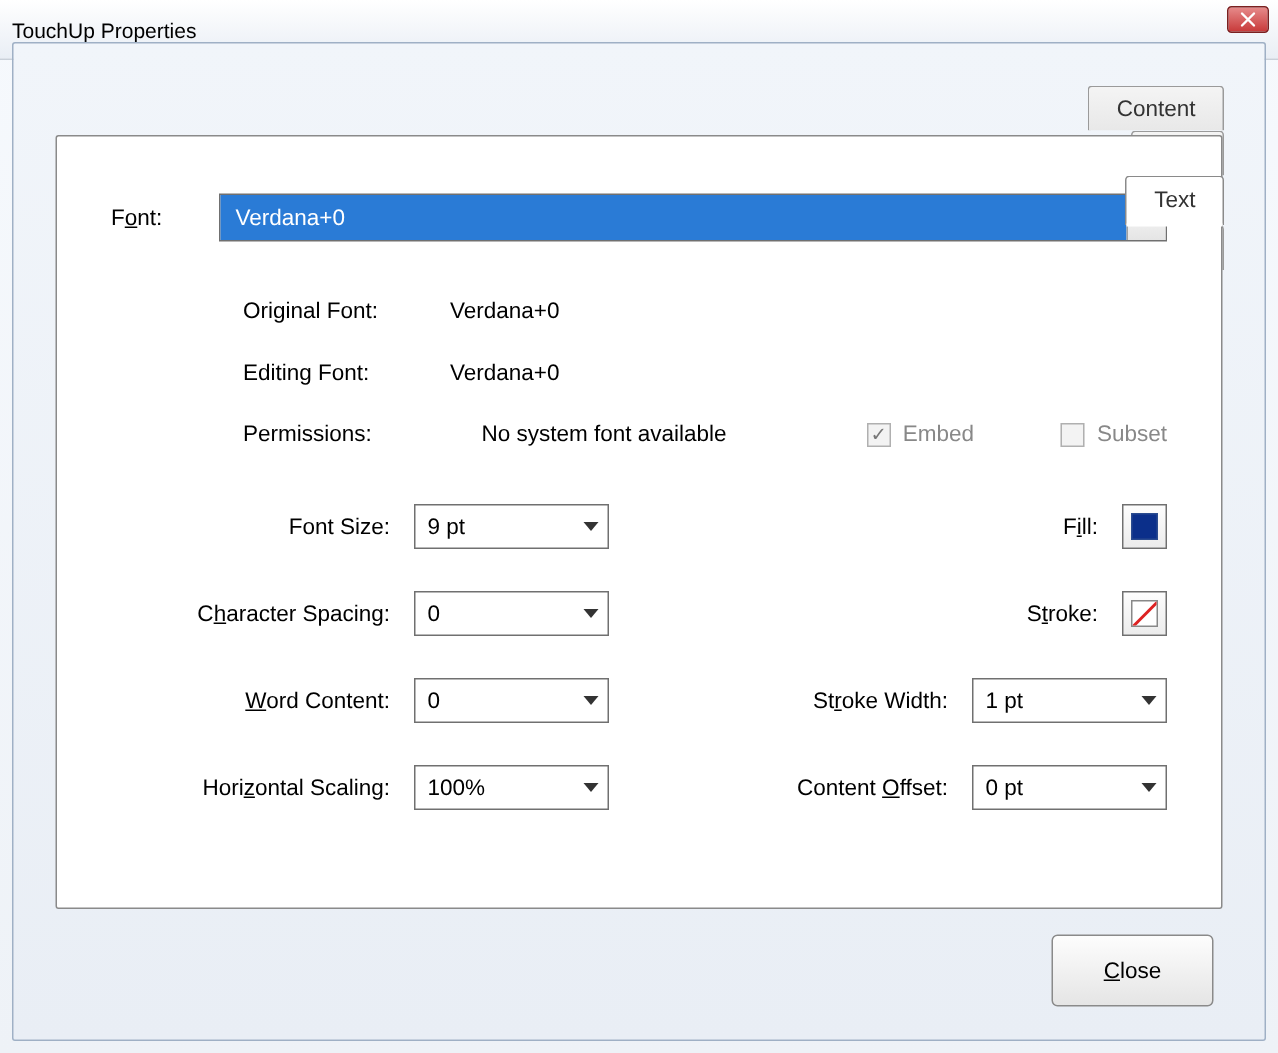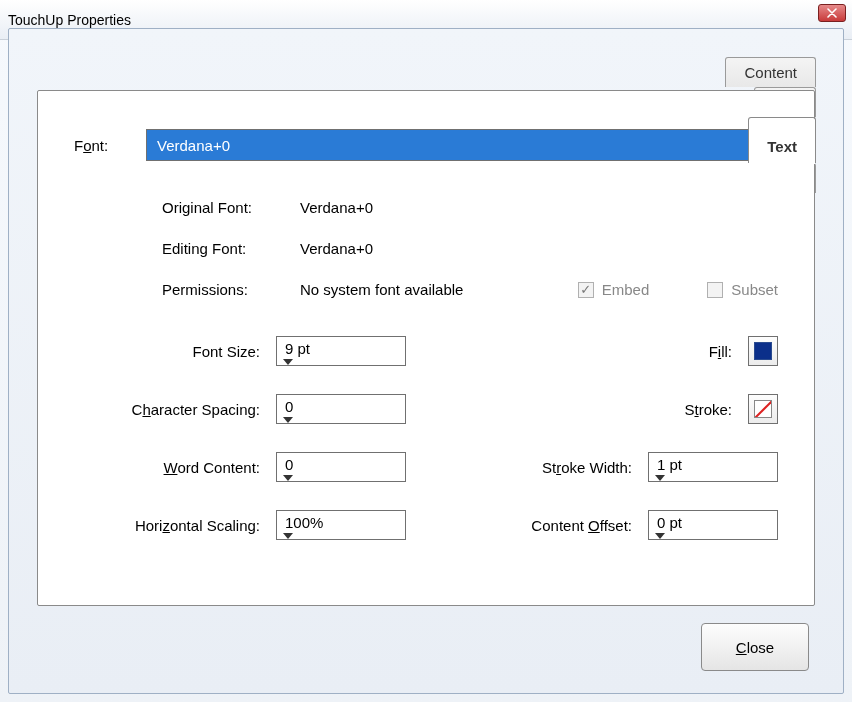--- a/index.html
+++ b/index.html
@@ -73,25 +73,24 @@
     font-size: 15px;
     color: #333;
     border-top-left-radius: 3px;
     border-top-right-radius: 3px;
     margin-right: -1px;
     cursor: pointer;
   }
   .tab.active {
     background: #ffffff;
     border-color: #8a8a8a;
-    padding-top: 20px;
+    padding-top: 7px;
     padding-bottom: 8px;
     position: relative;
     z-index: 2;
-    font-weight: bold;
   }
   .tab.active::after {
     content: "";
     position: absolute;
     left: 0; right: 0; bottom: -1px;
     height: 2px;
     background: #ffffff;
   }
 
   .panel {
@@ -160,20 +159,21 @@
     margin-bottom: 24px;
     font-size: 15px;
   }
   .info-row .ilabel { width: 138px; }
   .info-row .ivalue { color: #000; }
 
   .perm-row {
     display: flex;
     align-items: center;
     font-size: 15px;
+    gap: 21px;
   }
   .perm-row .ilabel { width: 138px; }
   .perm-row .ivalue { flex: 0 0 auto; }
   .checkgroup {
     display: flex;
     align-items: center;
     gap: 58px;
     margin-left: auto;
     color: #888;
   }
@@ -215,21 +215,20 @@
     white-space: nowrap;
   }
   .combo {
     width: 130px;
     height: 30px;
     border: 1px solid #707070;
     background: #ffffff;
     display: flex;
     align-items: stretch;
     cursor: pointer;
-    flex-direction: column;
   }
   .combo .ctext {
     flex: 1;
     padding: 0 8px;
     display: flex;
     align-items: center;
     font-size: 15px;
   }
   .combo .cbtn {
     width: 22px;

